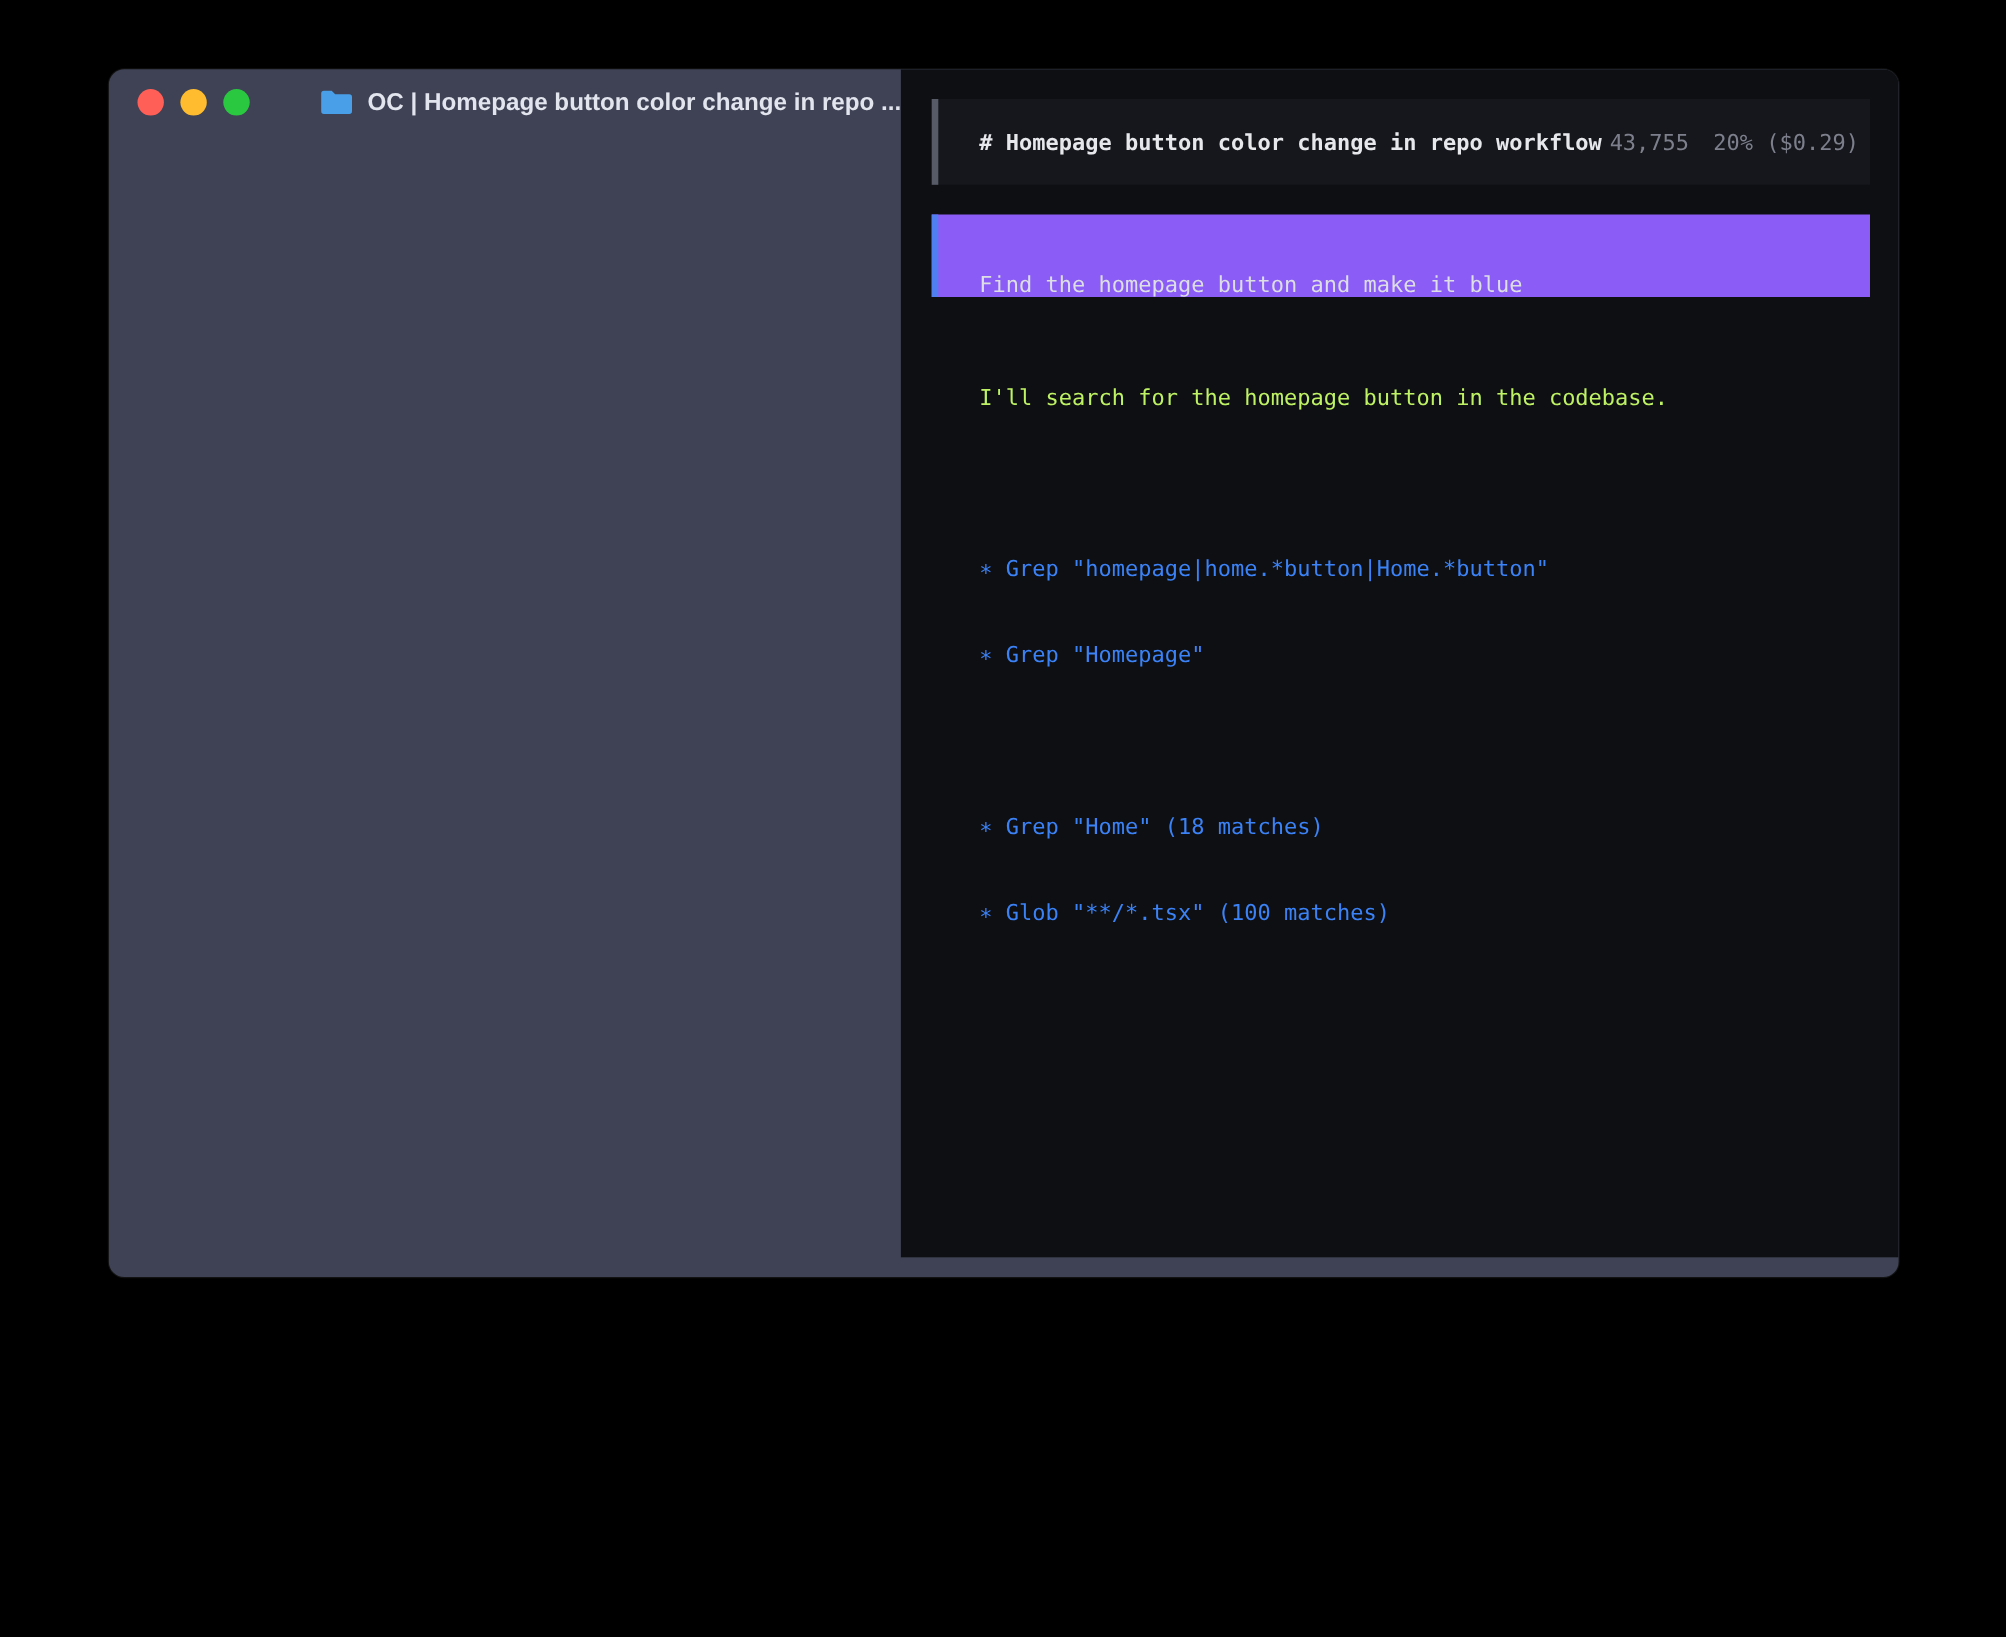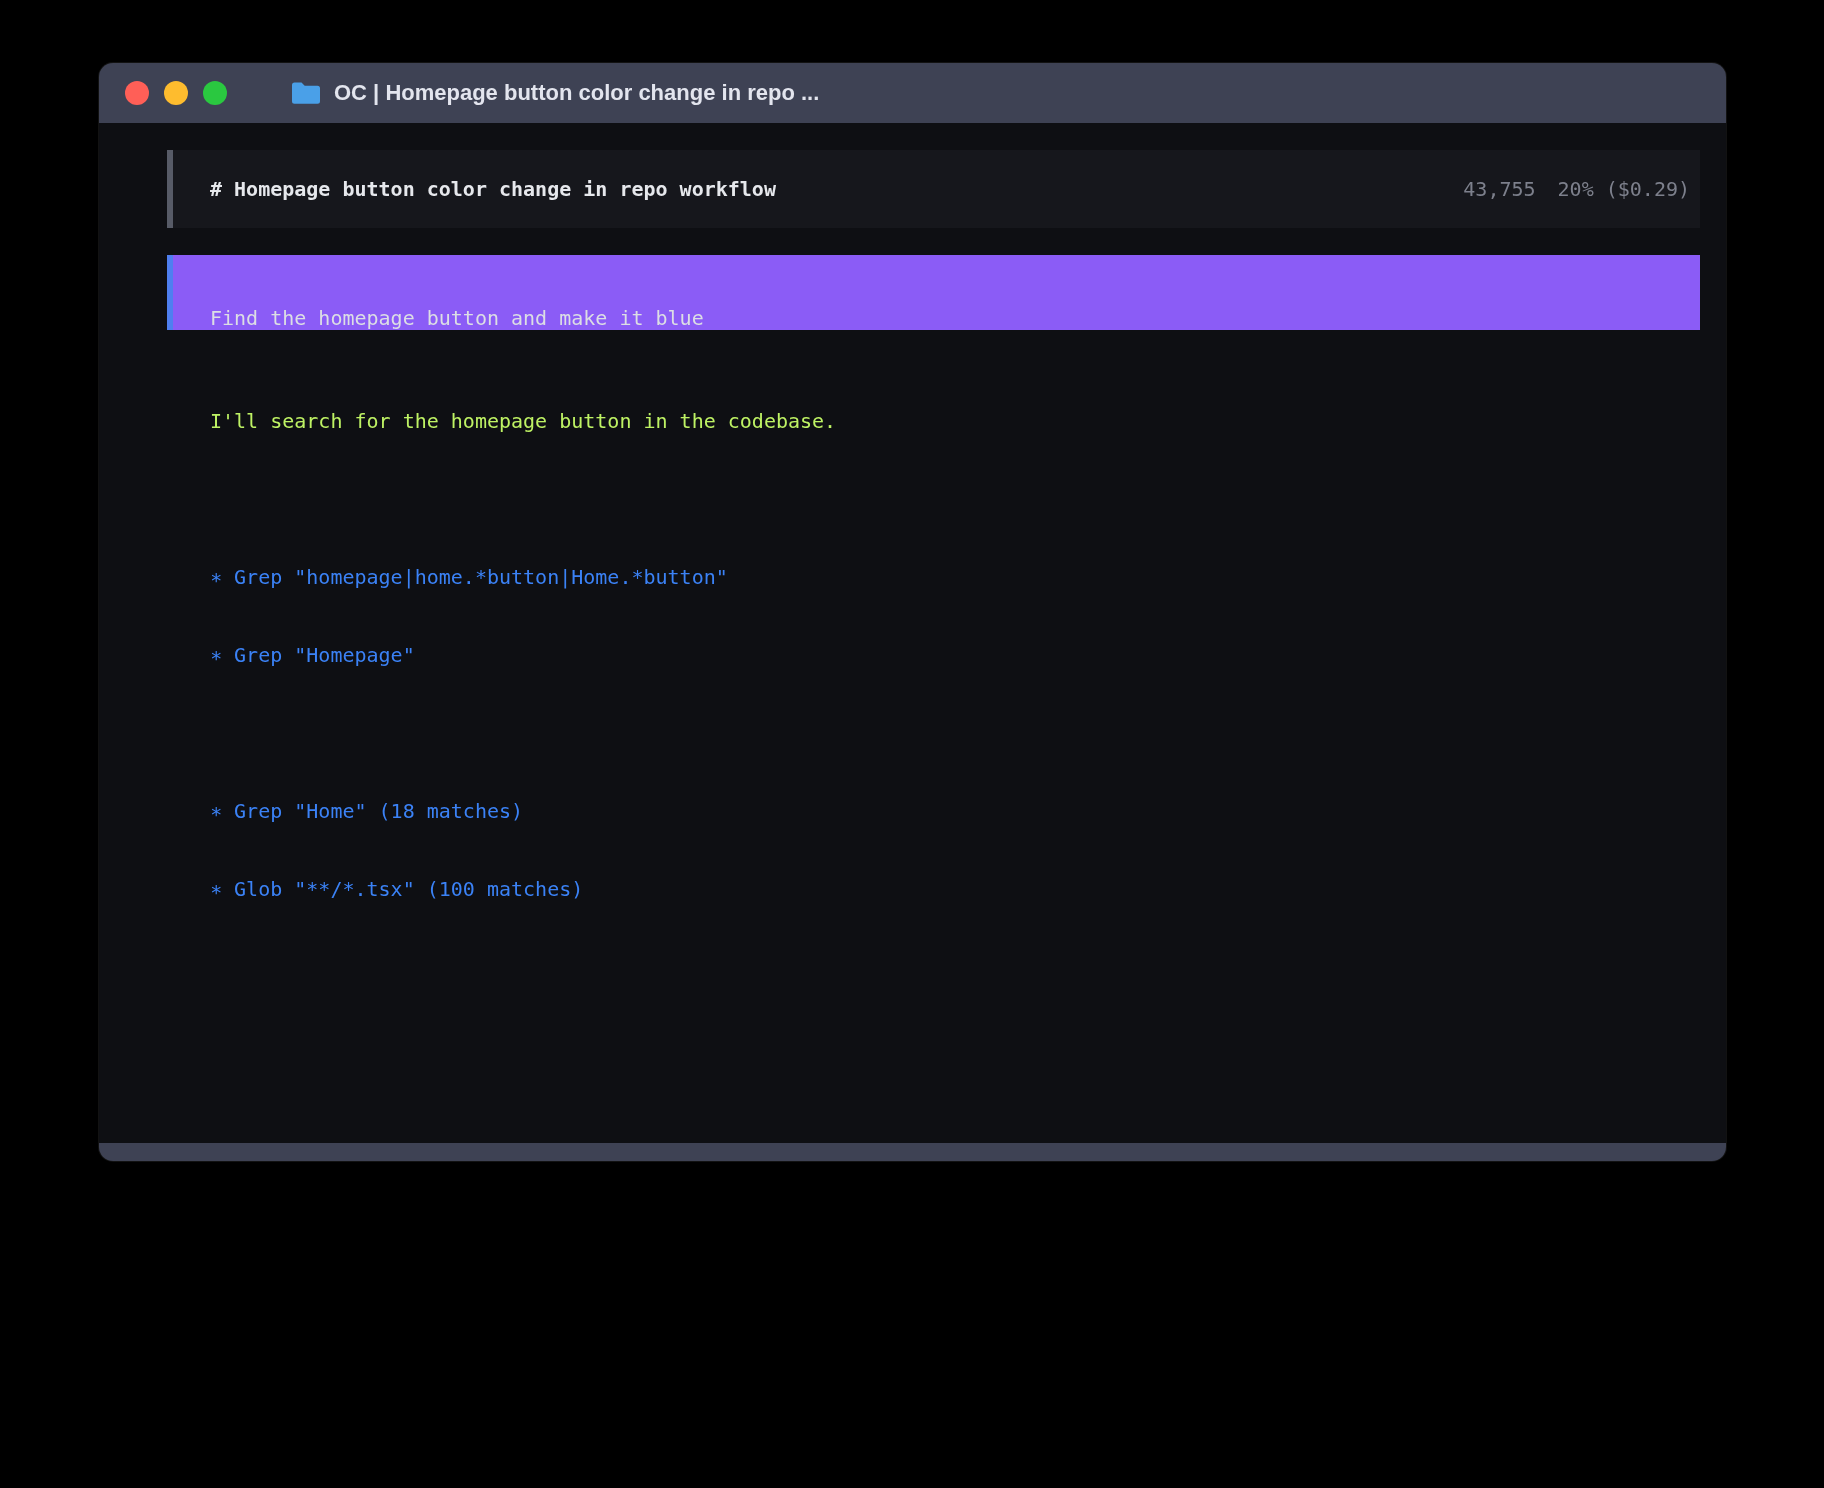--- a/index.html
+++ b/index.html
@@ -11,21 +11,21 @@
     position: relative;
   }
   .window {
     position: absolute;
     left: 99px; top: 63px;
     width: 1627px; height: 1098px;
     background: #3e4254;
     border-radius: 14px;
     overflow: hidden;
     display: flex;
-    flex-direction: column;
+    flex-direction: row;
     padding-bottom: 18px;
     box-shadow: 0 0 0 1px rgba(255,255,255,0.07), 0 18px 50px rgba(0,0,0,0.8);
   }
   .titlebar {
     height: 60px;
     flex: 0 0 auto;
     display: flex;
     align-items: center;
     padding-left: 26px;
   }
@@ -40,21 +40,21 @@
     gap: 14px;
     margin-left: 63px;
     font-family: "Liberation Sans", sans-serif;
     font-weight: bold;
     font-size: 22px;
     color: #e3e5ee;
   }
   .content {
     flex: 1 1 auto;
     background: #0e0f13;
-    padding: 27px 26px 0 68px;
+    padding: 27px 26px 0 28px;
     overflow: hidden;
     font-size: 20px;
   }
   .block {
     border-left: 6px solid #575b67;
     background: #16171c;
     padding-left: 37px;
     padding-right: 10px;
   }
   .session-header {

